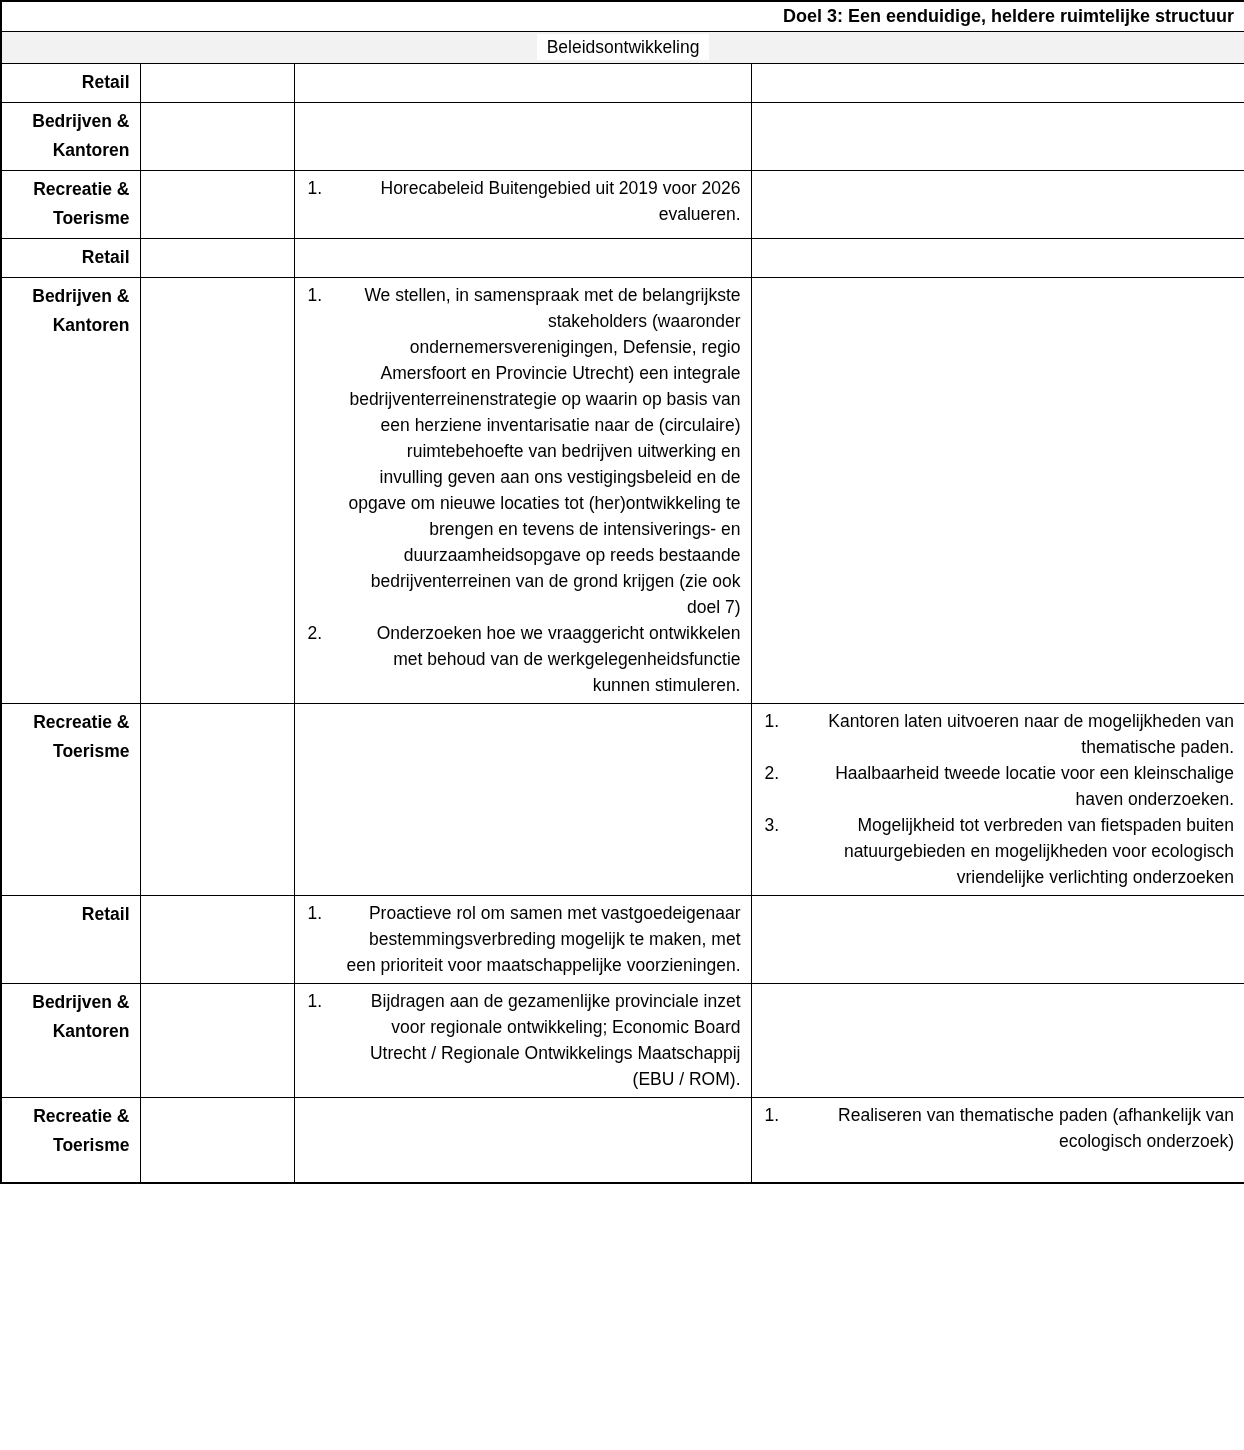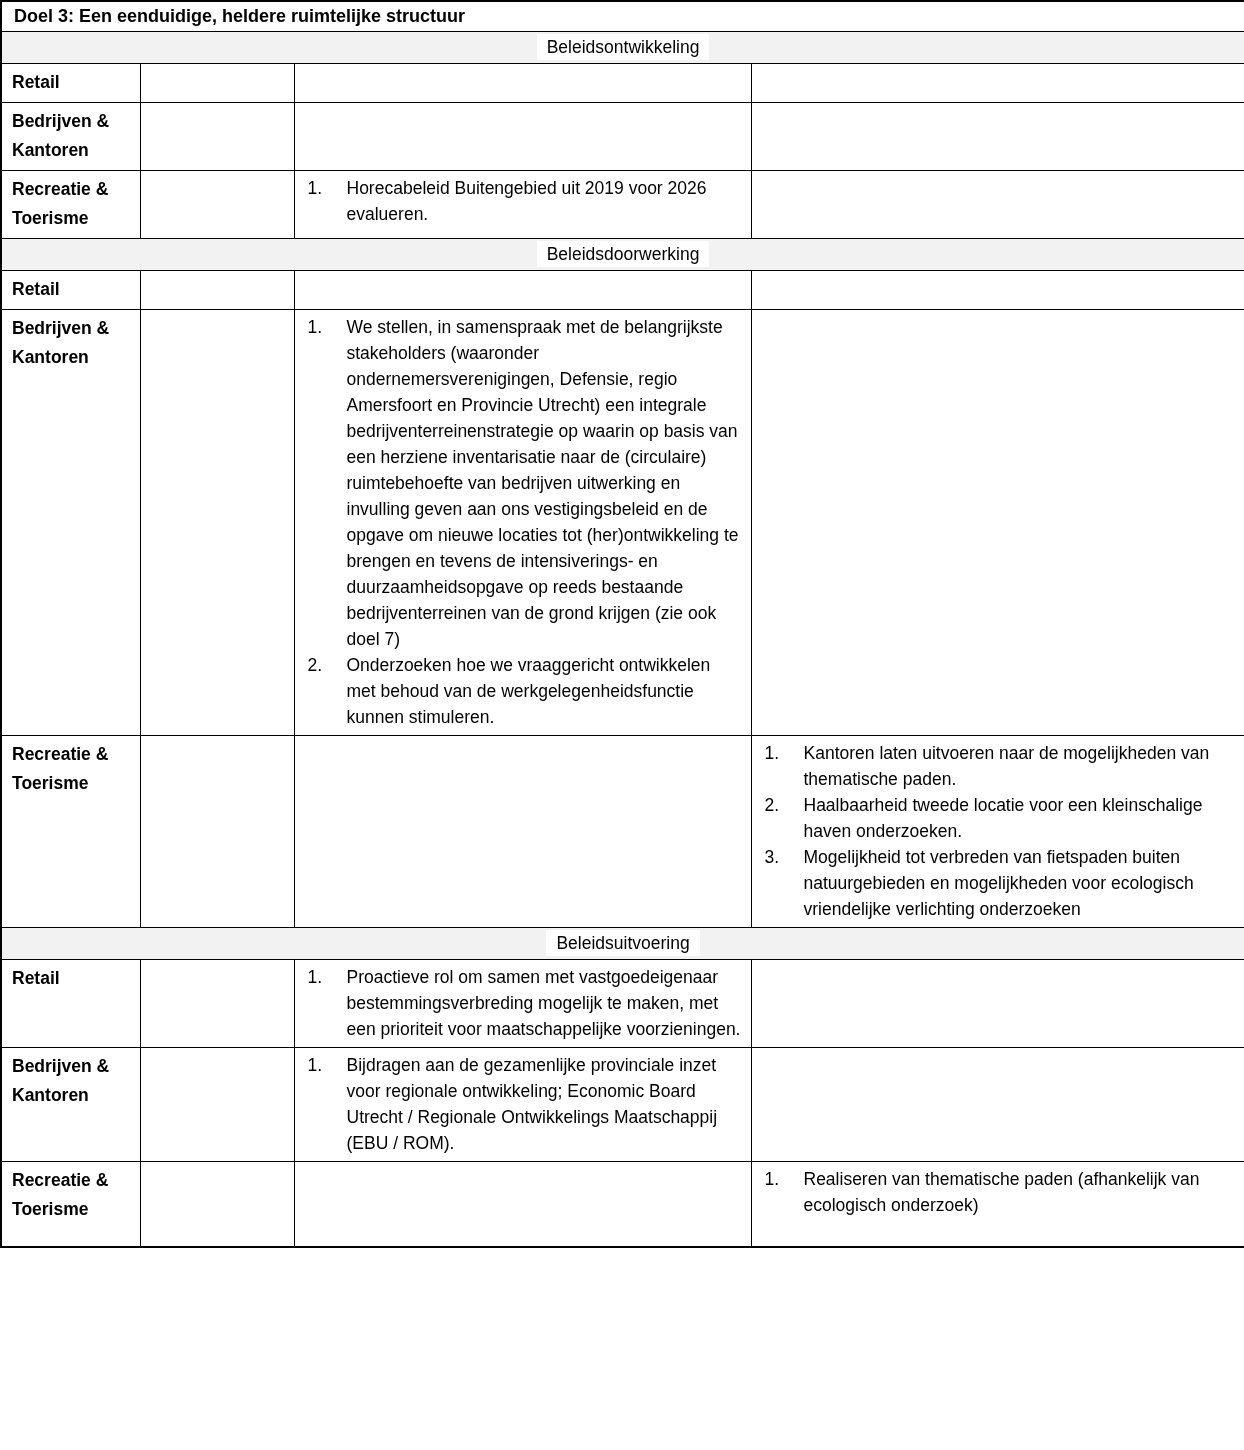--- a/index.html
+++ b/index.html
@@ -24,21 +24,21 @@
   }
   col.c1 { width: 139px; }
   col.c2 { width: 154px; }
   col.c3 { width: 457px; }
   col.c4 { width: 494px; }
 
   th, td {
     border: 1px solid #000000;
     vertical-align: top;
     padding: 4px 10px 5px 10px;
-    text-align: left;
+    text-align: right;
     font-weight: normal;
   }
 
   tr.title-row th {
     font-weight: bold;
     font-size: 18px;
     line-height: 22px;
     padding: 3px 10px 4px 12px;
   }
 
@@ -118,23 +118,20 @@
         <tr>
           <td class="cat-cell">Recreatie &amp; Toerisme</td>
           <td></td>
           <td>
             <ol class="items">
               <li><span class="num">1.</span><span class="txt">Horecabeleid Buitengebied uit 2019 voor 2026 evalueren.</span></li>
             </ol>
           </td>
           <td></td>
         </tr>
-        <tr class="section-row">
-          <td colspan="4"><span class="section-label">Beleidsdoorwerking</span></td>
-        </tr>
         <tr>
           <td class="cat-cell">Retail</td>
           <td></td>
           <td></td>
           <td></td>
         </tr>
         <tr>
           <td class="cat-cell">Bedrijven &amp; Kantoren</td>
           <td></td>
           <td>
@@ -149,23 +146,20 @@
           <td class="cat-cell">Recreatie &amp; Toerisme</td>
           <td></td>
           <td></td>
           <td>
             <ol class="items">
               <li><span class="num">1.</span><span class="txt">Kantoren laten uitvoeren naar de mogelijkheden van thematische paden.</span></li>
               <li><span class="num">2.</span><span class="txt">Haalbaarheid tweede locatie voor een kleinschalige haven onderzoeken.</span></li>
               <li><span class="num">3.</span><span class="txt">Mogelijkheid tot verbreden van fietspaden buiten natuurgebieden en mogelijkheden voor ecologisch vriendelijke verlichting onderzoeken</span></li>
             </ol>
           </td>
-        </tr>
-        <tr class="section-row">
-          <td colspan="4"><span class="section-label">Beleidsuitvoering</span></td>
         </tr>
         <tr>
           <td class="cat-cell">Retail</td>
           <td></td>
           <td>
             <ol class="items">
               <li><span class="num">1.</span><span class="txt">Proactieve rol om samen met vastgoedeigenaar bestemmingsverbreding mogelijk te maken, met een prioriteit voor maatschappelijke voorzieningen.</span></li>
             </ol>
           </td>
           <td></td>

